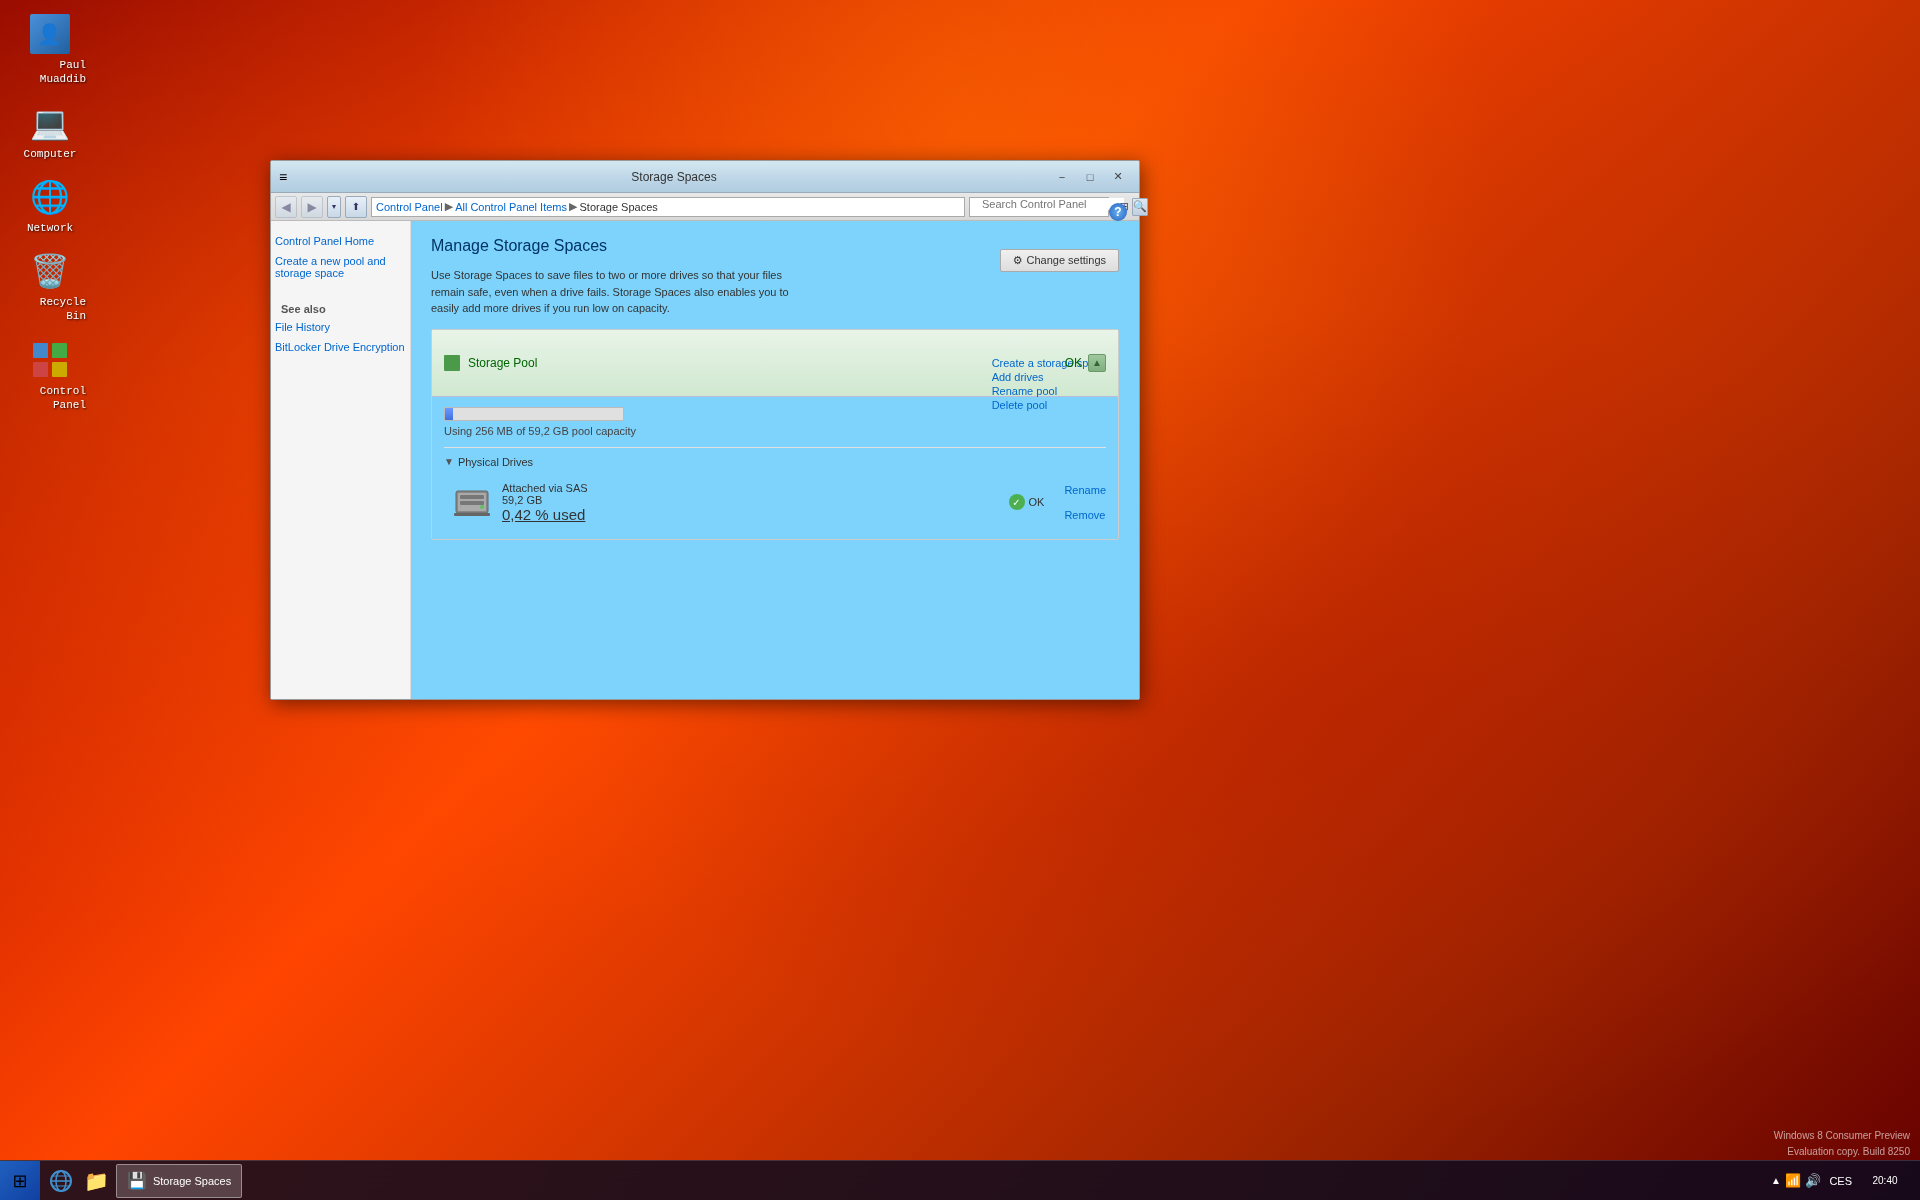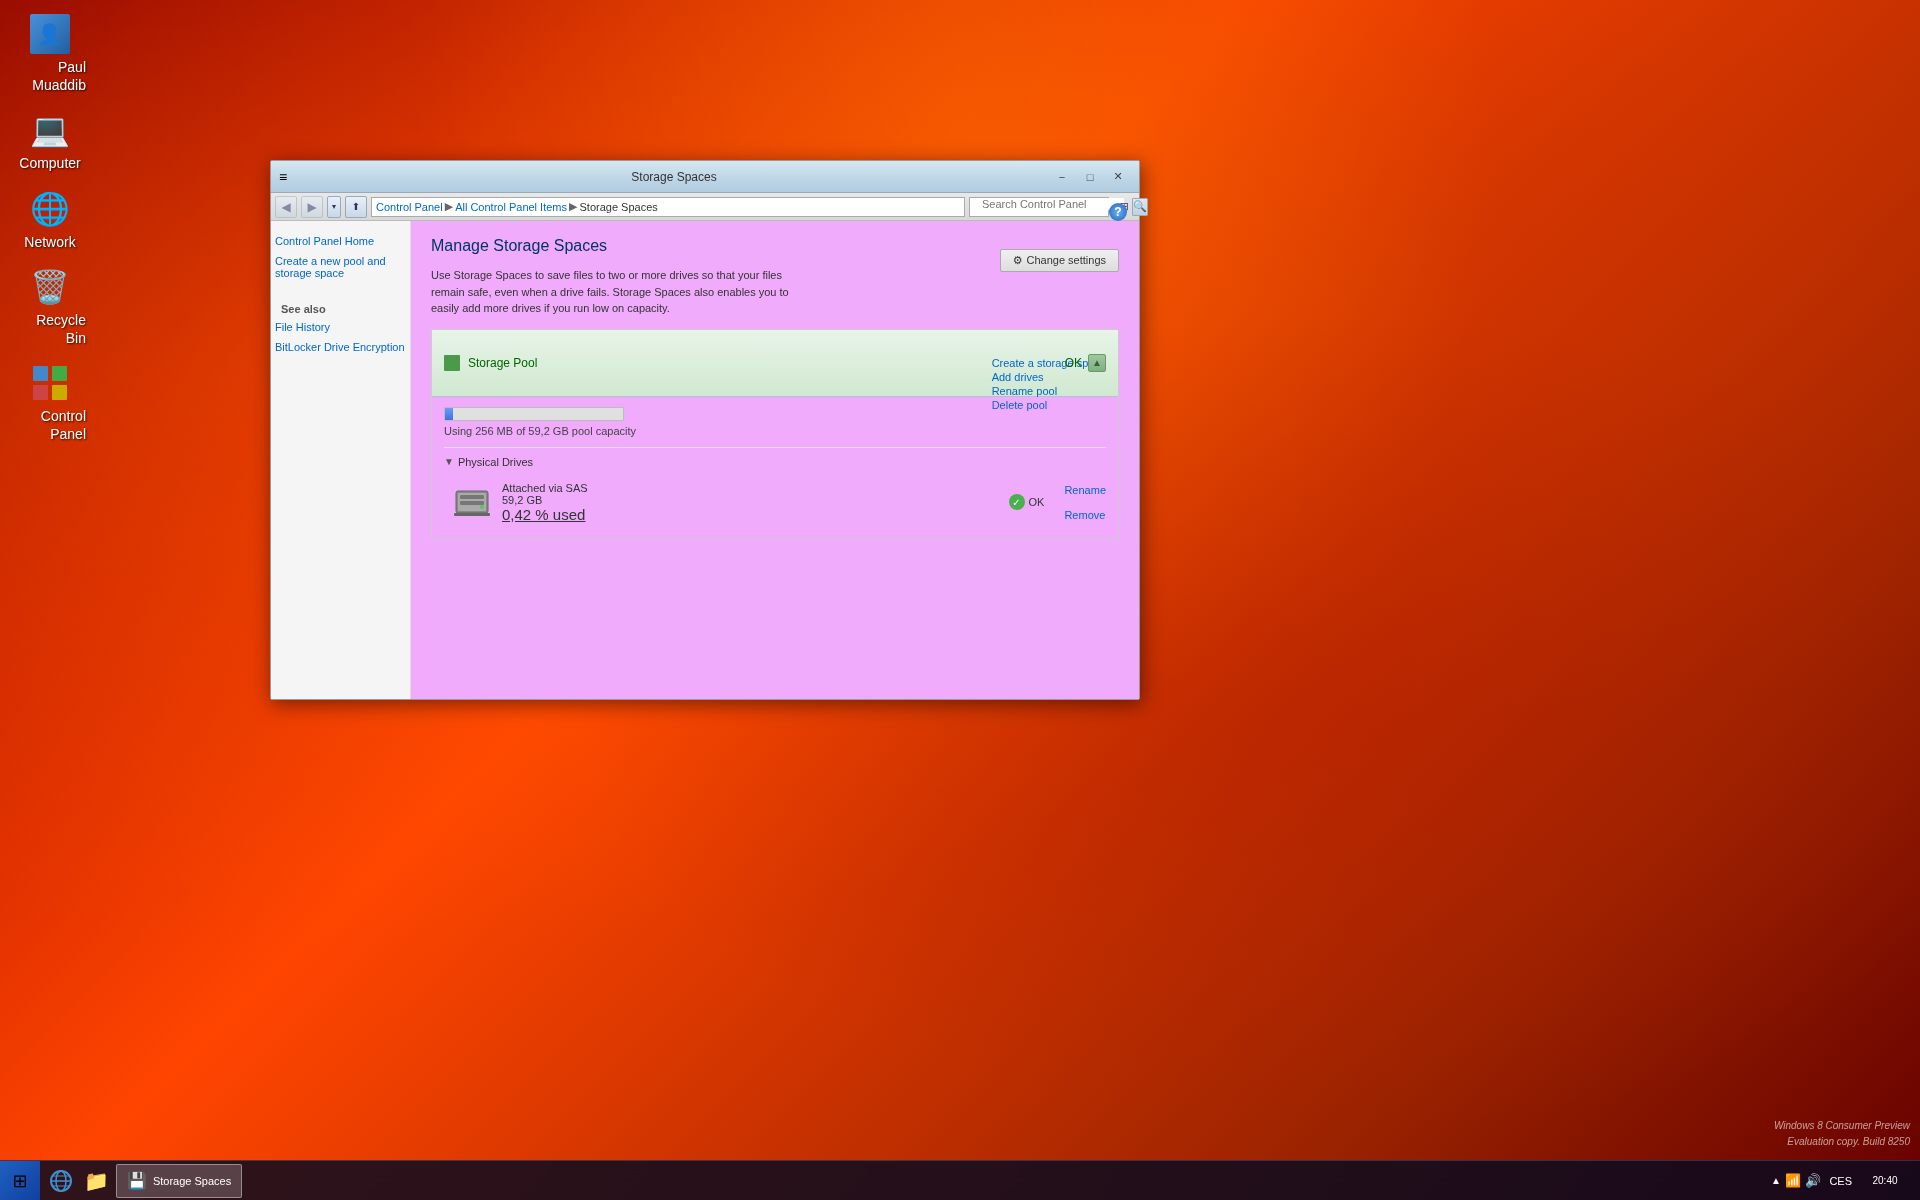--- a/index.html
+++ b/index.html
@@ -57,24 +57,25 @@
       height: 40px;
       display: flex;
       align-items: center;
       justify-content: center;
       font-size: 32px;
       margin-bottom: 4px;
     }
 
     .desktop-icon .icon-label {
       color: white;
-      font-size: 14px;
+      font-size: 11px;
       text-align: right;
       text-shadow: 1px 1px 2px rgba(0,0,0,0.8);
       line-height: 1.3;
+      font-family: Liberation Mono, monospace;
     }
 
     
     .user-icon-img {
       width: 40px;
       height: 40px;
       border-radius: 2px;
       background: linear-gradient(135deg, #4a90d9, #2060a0);
       display: flex;
       align-items: center;
@@ -390,21 +391,21 @@
       margin-top: 16px;
       padding: 4px 10px 2px;
       font-size: 11px;
       color: #555;
       font-weight: bold;
     }
 
     
     .main-content {
       flex: 1;
-      background: #f0abfc;
+      background: #7dd3fc;
       padding: 16px 20px;
       overflow-y: auto;
     }
 
     .page-title {
       font-size: 16px;
       color: #003366;
       font-weight: normal;
       margin-bottom: 12px;
     }
@@ -668,27 +669,26 @@
       font-size: 16px;
     }
 
     .taskbar-label {
       color: white;
       font-size: 11px;
     }
 
     .win-build-info {
       position: absolute;
-      bottom: 50px;
+      bottom: 40px;
       right: 10px;
       color: rgba(255,255,255,0.6);
       font-size: 10px;
       text-align: right;
       line-height: 1.6;
-      font-style: italic;
     }
   </style>
 </head>
 <body>
 
 <div class="desktop">
 
   <div class="desktop-icons">
 
     <div class="desktop-icon">

